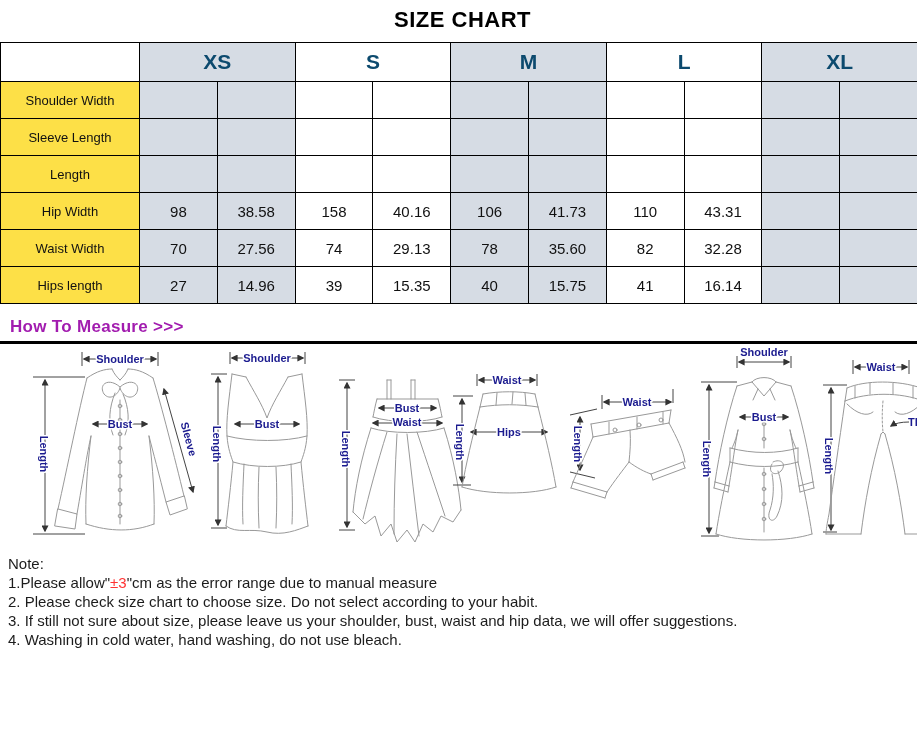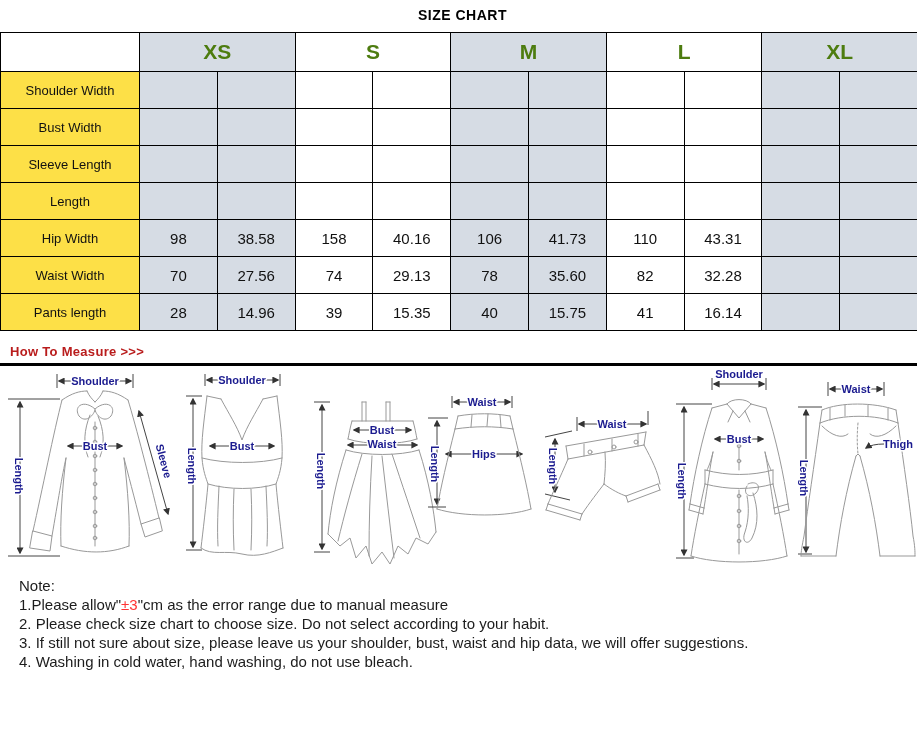--- a/index.html
+++ b/index.html
@@ -1,30 +1,30 @@
 <!DOCTYPE html>
 <html><head>
 <meta charset="utf-8">
 <style>
   html,body{margin:0;padding:0;background:#fff;}
   body{width:917px;height:755px;overflow:hidden;font-family:"Liberation Sans","DejaVu Sans",sans-serif;color:#111;}
-  .page-title{margin:7px 0 9px 8px;text-align:center;font-size:14px;font-weight:bold;letter-spacing:.5px;color:#000;}
+  .page-title{margin:7px 0 9px 8px;text-align:center;font-size:22px;font-weight:bold;letter-spacing:.5px;color:#000;}
   table.size-chart{border-collapse:collapse;table-layout:fixed;width:917px;}
   table.size-chart th,table.size-chart td{border:1px solid #000;padding:0;text-align:center;vertical-align:middle;overflow:hidden;}
   th.corner{background:#fff;}
-  .size-head{height:38px;font-size:21px;font-weight:bold;color:#4d7c0f;background:#fff;margin-top:28px;}
+  .size-head{height:38px;font-size:21px;font-weight:bold;color:#0c4a6e;background:#fff;margin-top:28px;}
   .unit-head{height:32px;font-size:13px;font-weight:bold;color:#000;background:#fff;}
   td.row-label{height:36px;font-size:13px;font-weight:normal;background:#fde047;}
   td.val{height:36px;font-size:15px;background:#fff;}
   .g{background:#d6dce4 !important;}
-  .measure-head{margin:13px 0 0 10px;font-size:13px;font-weight:bold;color:#b91c1c;letter-spacing:.3px;}
+  .measure-head{margin:13px 0 0 10px;font-size:17px;font-weight:bold;color:#a21caf;letter-spacing:.3px;}
   .measure-rule{height:3px;background:#000;margin-top:4px;width:917px;}
-  .diagram-wrap{width:770px;height:208px;}
+  .diagram-wrap{width:770px;height:208px;margin-left:25px;}
   .notes{margin:2px 0 0 8px;font-size:15px;line-height:19px;color:#1c1c1c;}
-  .notes div{white-space:nowrap;margin-left:11px;}
+  .notes div{white-space:nowrap;}
   .red{color:#ff3333;}
   svg text.dlabel{font-family:"Liberation Sans","DejaVu Sans",sans-serif;font-size:11px;font-weight:bold;fill:#1b1b8f;paint-order:stroke;stroke:#ffffff;stroke-width:3px;stroke-linejoin:round;text-anchor:middle;}
   svg .garment{fill:none;stroke:#999;stroke-width:1;stroke-linecap:round;stroke-linejoin:round;}
   svg .arrow{fill:none;stroke:#444;stroke-width:1;}
 </style>
 </head>
 <body>
 
 <div class="page-title">SIZE CHART</div>
 
@@ -60,33 +60,20 @@
         <td class="val"></td>
         <td class="val"></td>
         <td class="val g"></td>
         <td class="val g"></td>
         <td class="val"></td>
         <td class="val"></td>
         <td class="val g"></td>
         <td class="val g"></td>
       </tr>
       <tr>
-        <td class="row-label">Bust Width</td>
-        <td class="val g"></td>
-        <td class="val g"></td>
-        <td class="val"></td>
-        <td class="val"></td>
-        <td class="val g"></td>
-        <td class="val g"></td>
-        <td class="val"></td>
-        <td class="val"></td>
-        <td class="val g"></td>
-        <td class="val g"></td>
-      </tr>
-      <tr>
         <td class="row-label">Sleeve Length</td>
         <td class="val g"></td>
         <td class="val g"></td>
         <td class="val"></td>
         <td class="val"></td>
         <td class="val g"></td>
         <td class="val g"></td>
         <td class="val"></td>
         <td class="val"></td>
         <td class="val g"></td>
@@ -125,22 +112,22 @@
         <td class="val">74</td>
         <td class="val">29.13</td>
         <td class="val g">78</td>
         <td class="val g">35.60</td>
         <td class="val">82</td>
         <td class="val">32.28</td>
         <td class="val g"></td>
         <td class="val g"></td>
       </tr>
       <tr>
-        <td class="row-label">Pants length</td>
-        <td class="val g">28</td>
+        <td class="row-label">Hips length</td>
+        <td class="val g">27</td>
         <td class="val g">14.96</td>
         <td class="val">39</td>
         <td class="val">15.35</td>
         <td class="val g">40</td>
         <td class="val g">15.75</td>
         <td class="val">41</td>
         <td class="val">16.14</td>
         <td class="val g"></td>
         <td class="val g"></td>
       </tr>

